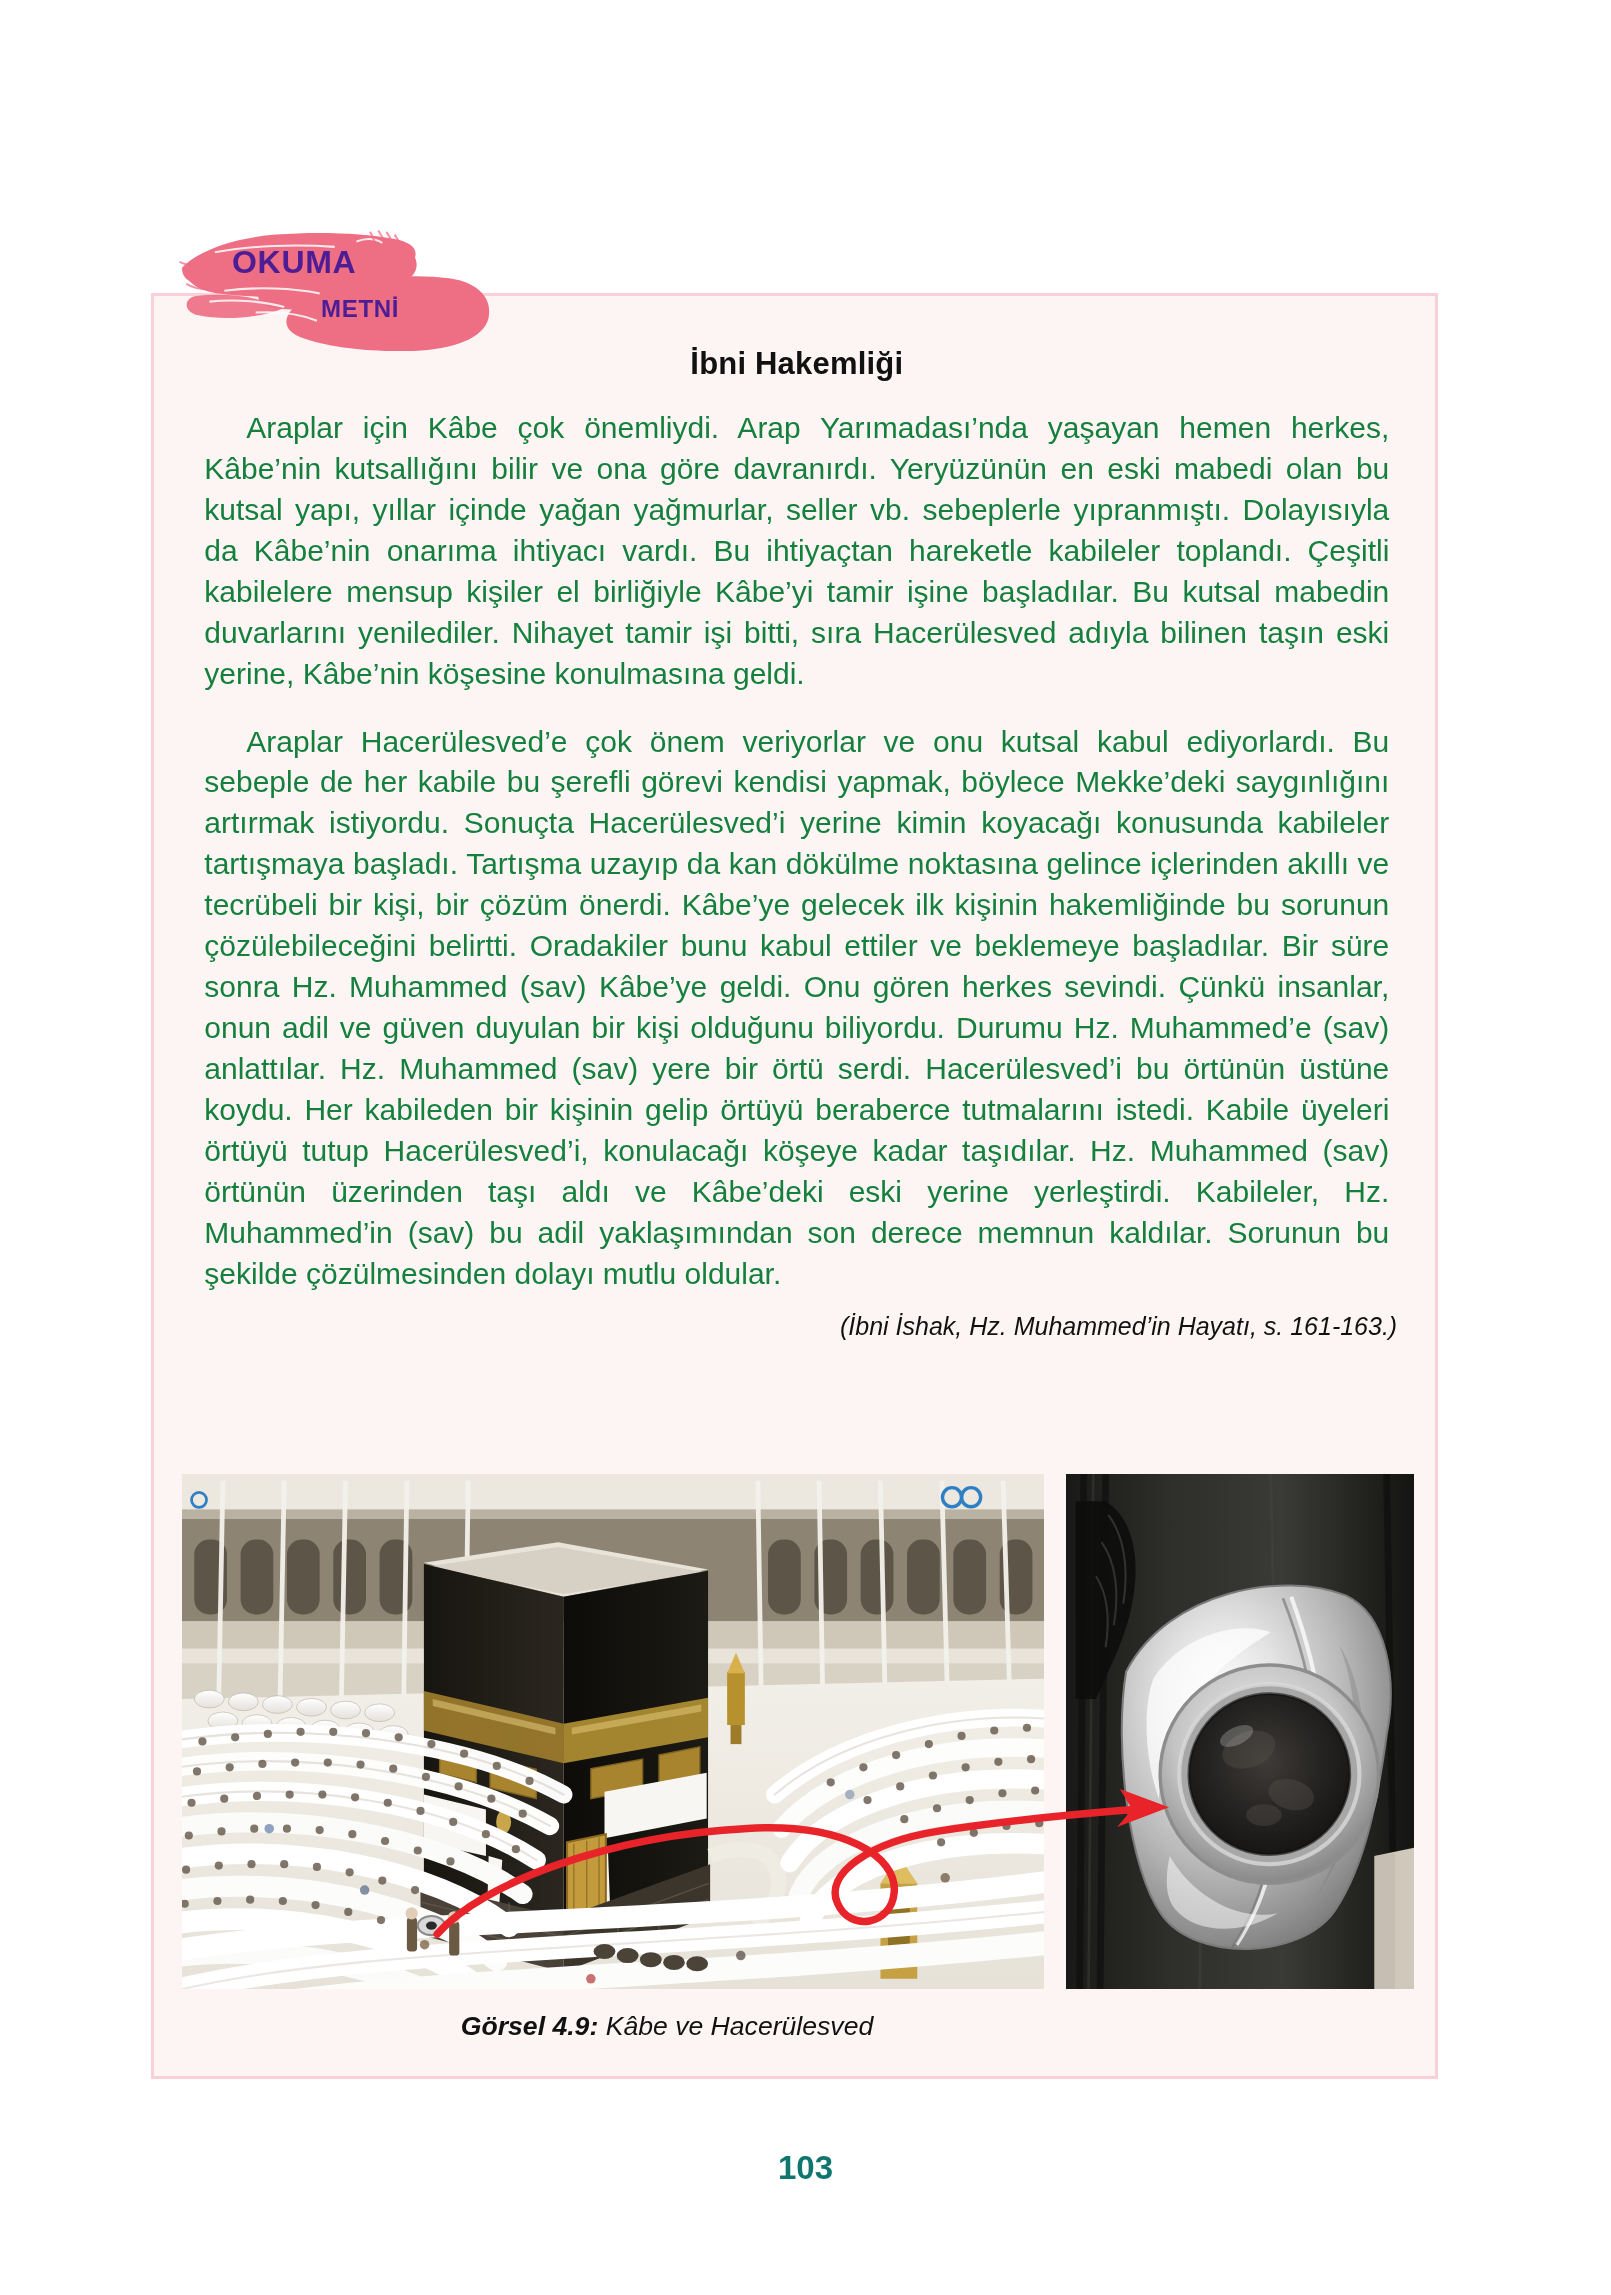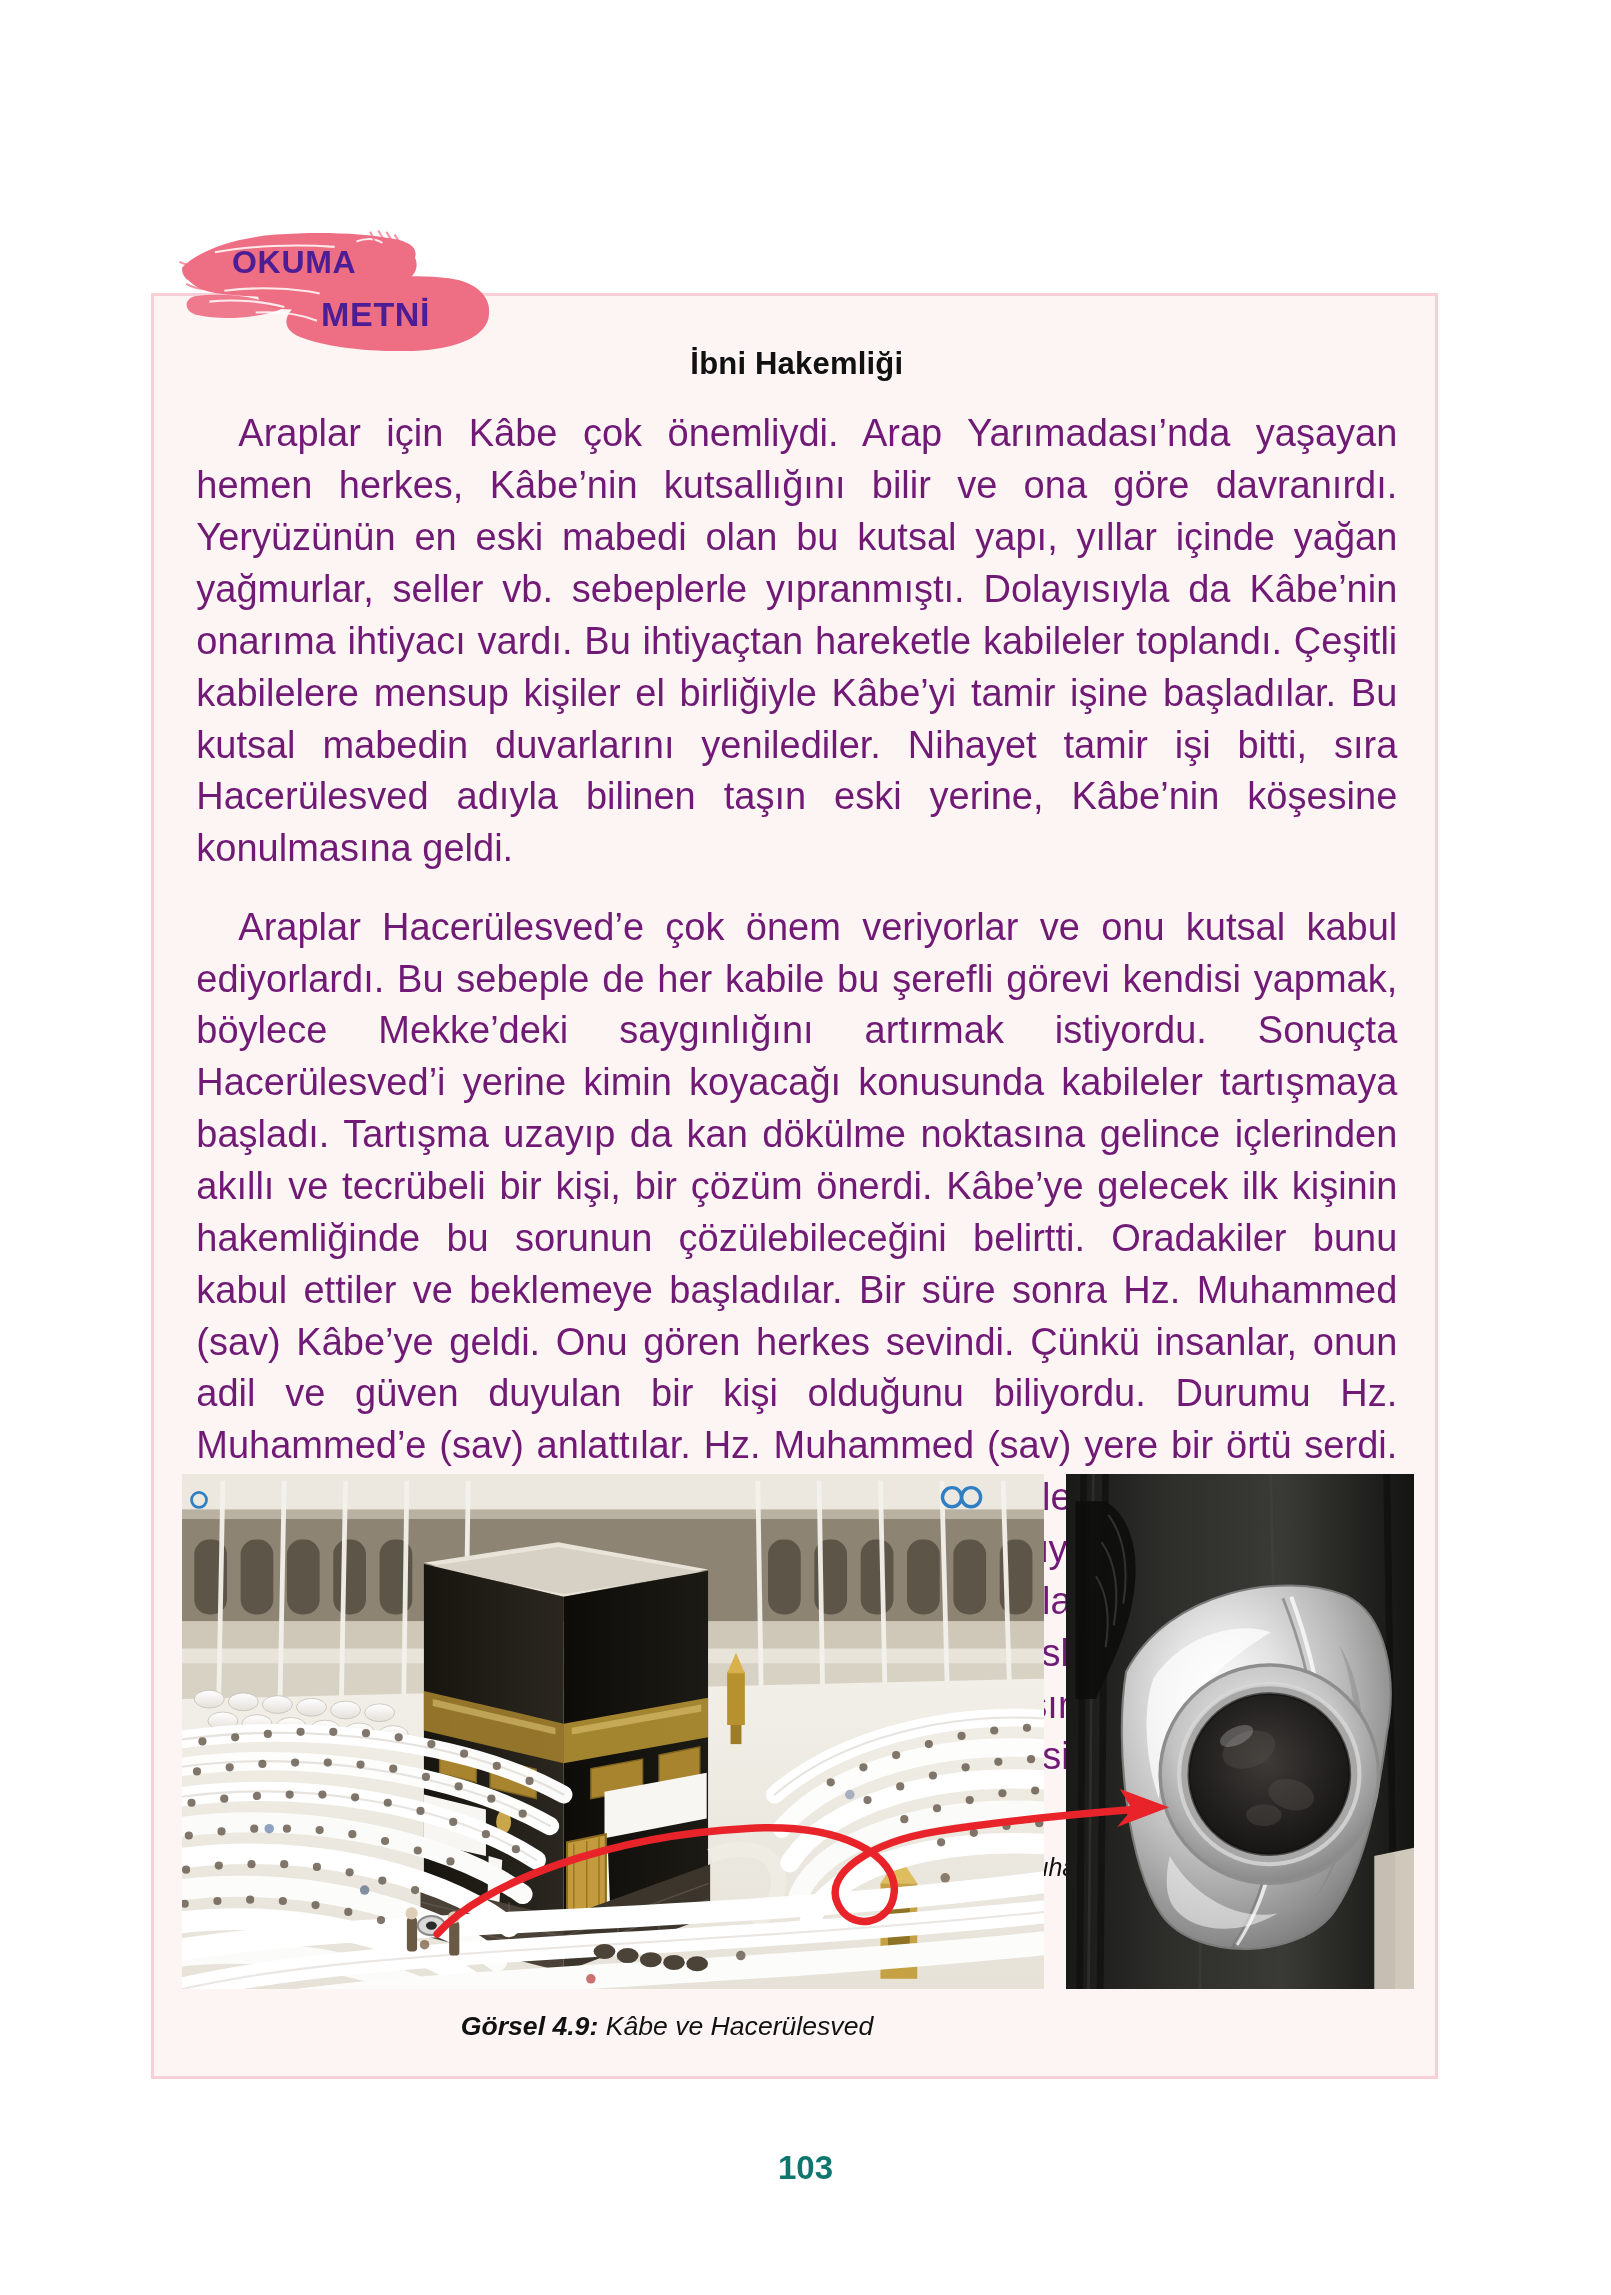--- a/index.html
+++ b/index.html
@@ -41,21 +41,21 @@
   .badge svg { display:block; width:100%; height:100%; }
   .badge-label {
     position: absolute;
     color: #4c1d95;
     font-weight: bold;
     font-family: "Liberation Sans", "DejaVu Sans", sans-serif;
     letter-spacing: 0.7px;
     white-space: nowrap;
   }
   .badge-label-1 { left: 58px; top: 19px;  font-size: 32px; }
-  .badge-label-2 { left: 147px; top: 70px; font-size: 34px; }
+  .badge-label-2 { left: 147px; top: 70px; font-size: 24px; }
 
   
   .text-area {
     position: absolute;
     left: 12.3px;
     top: 6.8px;
     width: 1261px;
     box-sizing: border-box;
     padding: 0 26px;
   }
@@ -63,27 +63,27 @@
   .doc-title {
     text-align: center;
     font-size: 31px;
     font-weight: bold;
     color: #111111;
     margin: 43px 0 0 0;
     letter-spacing: 0.2px;
   }
 
   .para {
-    font-size: 38px;
+    font-size: 30px;
     line-height: 1.365;
-    color: #701a75;
+    color: #15803d;
     text-align: justify;
     text-justify: inter-word;
     text-indent: 42px;
-    margin: 4px;
+    margin: 12px;
     padding: 0;
     hyphens: manual;
   }
   .para.first { margin-top: 26.6px; }
   .para.second { margin-top: 26.6px; }
 
   .attribution {
     font-size: 25px;
     font-style: italic;
     color: #111111;

